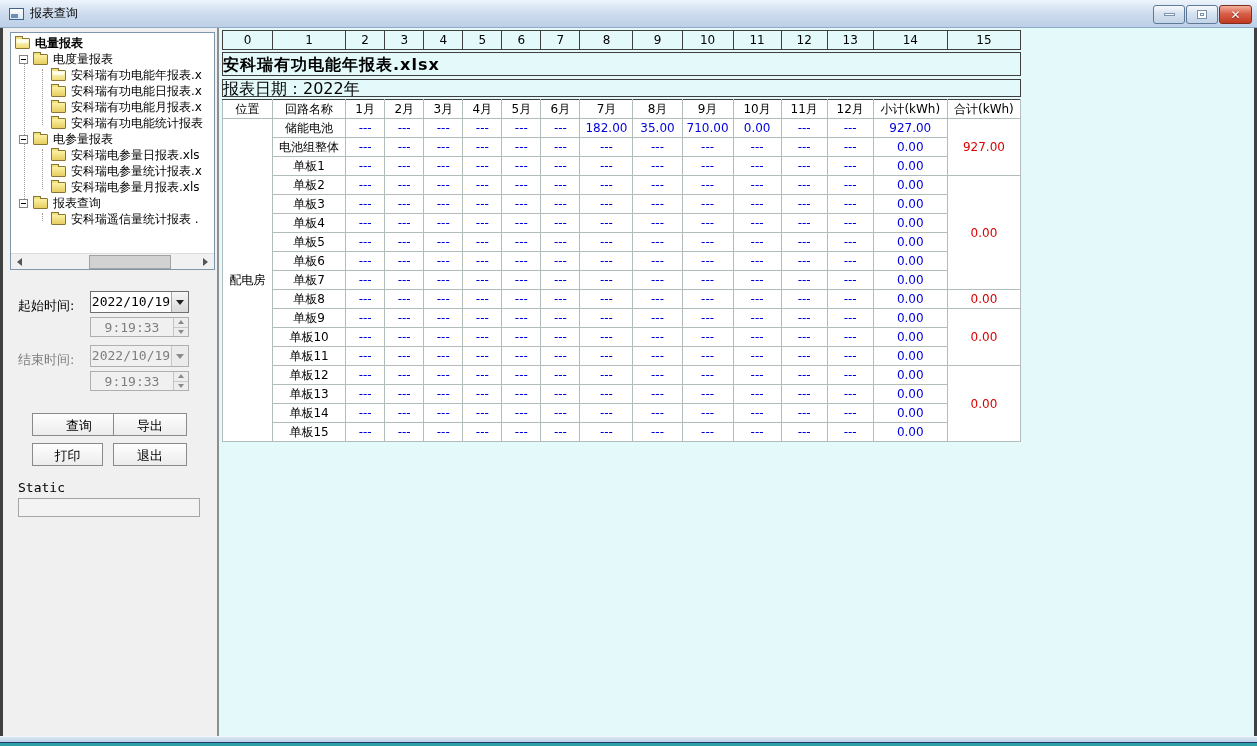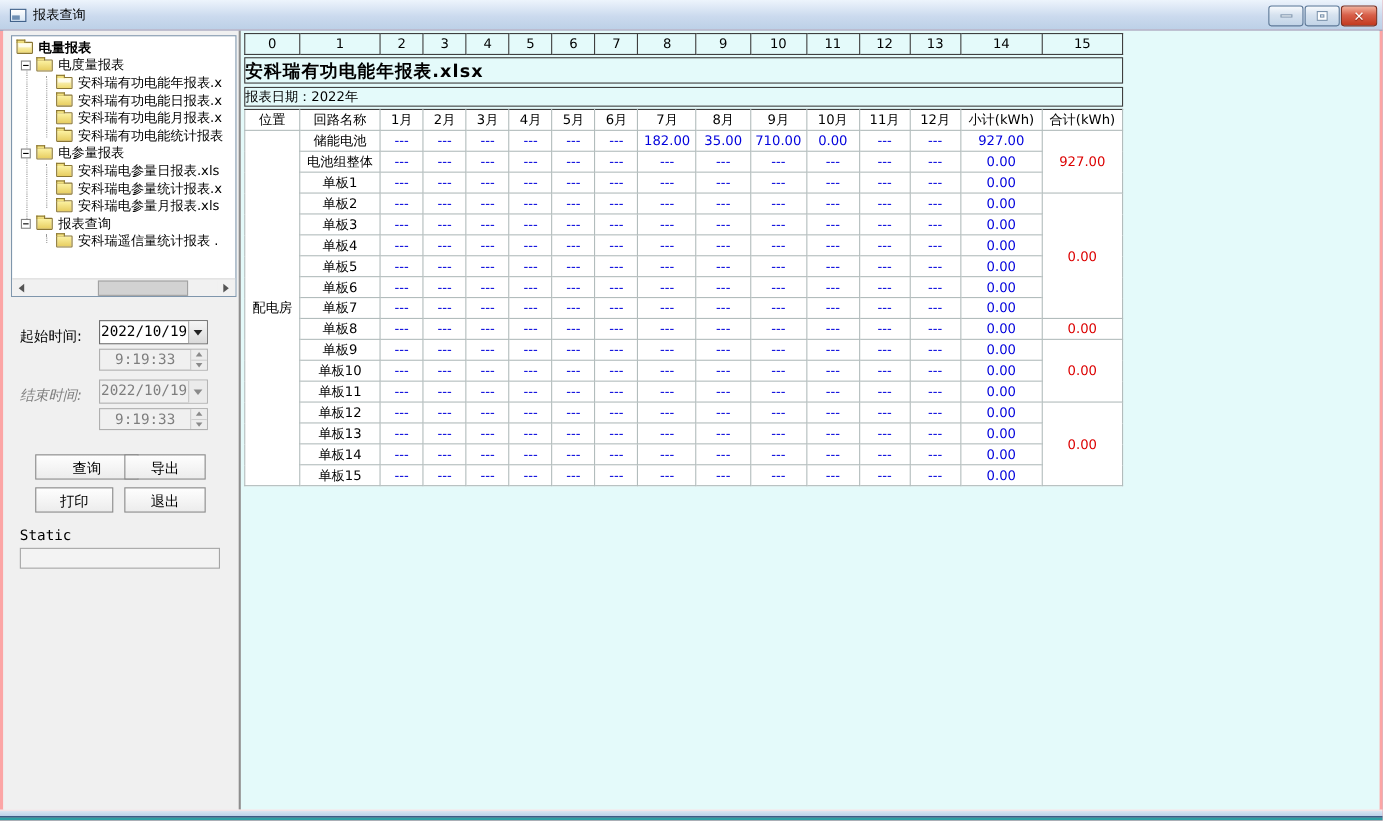--- a/index.html
+++ b/index.html
@@ -1,17 +1,17 @@
 <!DOCTYPE html>
 <html style="--vblue: #0000DC; --vred: #DC0000; --cyan: #E4FAFA;"><head>
 <meta charset="utf-8">
 <style>
   * { box-sizing: border-box; }
   body { margin:0; font-family:"DejaVu Sans",sans-serif; font-size:12px; color:#000; background:#9DB8D5; }
-  .window { position:relative; width:1257px; height:746px; background:#fca5a5; overflow:hidden; }
+  .window { position:relative; width:1257px; height:746px; background:#404040; overflow:hidden; }
 
   
   .titlebar { position:absolute; left:0; top:0; right:0; height:28px;
     background:linear-gradient(#EDF4FC,#CBDAEE 55%,#BCD0E7); border-bottom:1px solid #90A9C5;
     display:flex; align-items:center; padding-left:9px; }
   .app-icon { width:15px; height:12px; border:1px solid #41628B; background:linear-gradient(#FFFFFF,#D8E6F4); position:relative; margin-right:6px; flex:none; }
   .app-icon::after { content:""; position:absolute; left:1px; bottom:1px; width:7px; height:4px; background:#6E8FB4; }
   .wtitle { font-size:12px; }
   .winbtns { position:absolute; right:5px; top:5px; display:flex; gap:1px; }
   .winbtn { width:32px; height:19px; border:1px solid #5F7A98; border-radius:3px;
@@ -73,21 +73,21 @@
   .btn { position:absolute; height:23px; background:linear-gradient(#FEFEFE,#ECECEC); border:1px solid #8A8A8A; font-size:13px; text-align:center; line-height:21px; }
   .static-label { position:absolute; left:15px; top:452px; font-family:"DejaVu Sans Mono",monospace; font-size:13px; }
   .static-box { position:absolute; left:15px; top:470px; width:182px; height:19px; border:1px solid #A5A5A5; background:#F3F3F3; }
 
   
   .sheet { position:absolute; left:3px; top:2px; width:800px; }
   .sheet-table { border-collapse:collapse; table-layout:fixed; width:799px; }
   .numtable td { border:1px solid #3F3F3F; height:19px; padding:0; text-align:center; font-size:12px; }
   .block { border:1px solid #3F3F3F; width:799px; text-align:left; }
   .title-block { margin-top:2px; height:24px; line-height:23px; font-weight:bold; font-size:16px; letter-spacing:1px; }
-  .date-block { margin-top:3px; height:18px; line-height:17px; font-size:12px; }
+  .date-block { margin-top:3px; height:18px; line-height:17px; font-size:16px; }
   .grid { margin-top:2px; background:#FFF; border:1px solid #5E6C6C; }
   .grid th, .grid td { border:1px solid #B2BCBC; height:19px; padding:0 1px; text-align:center; font-size:12px; font-weight:normal; overflow:hidden; }
   .grid thead th { border-top:1px solid #3F3F3F; }
   .grid .val { color:var(--vblue); }
   .grid .total { color:var(--vred); font-size:12px; }
 </style>
 </head>
 <body>
 
 <div class="window">
@@ -192,21 +192,21 @@
         <span class="spinbtns">
           <div>
               <span class="tri-up"></span>
             </div>
           <div>
               <span class="tri-dn"></span>
             </div>
         </span>
       </div>
 
-      <span class="ctl-label disabled" style="left:15px; top:323px;font-style:italic;">结束时间:</span>
+      <span class="ctl-label disabled" style="left:15px; top:323px;">结束时间:</span>
       <div class="combo disabled" style="top:317px;">
         <span class="cval">2022/10/19</span>
         <span class="dbtn">
             <span class="darrow"></span>
           </span>
       </div>
       <div class="combo disabled" style="top:343px; height:20px;">
         <span class="cval">9:19:33</span>
         <span class="spinbtns">
           <div>

